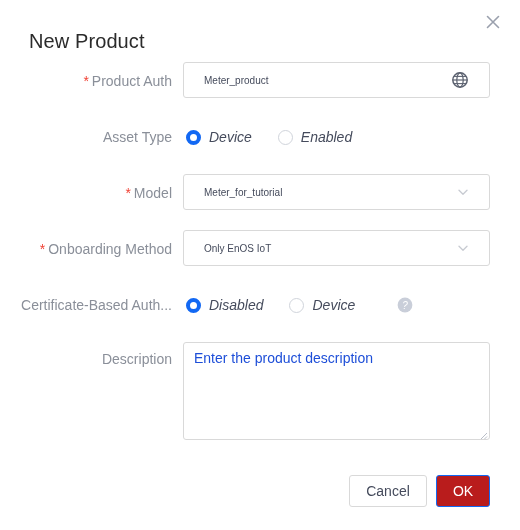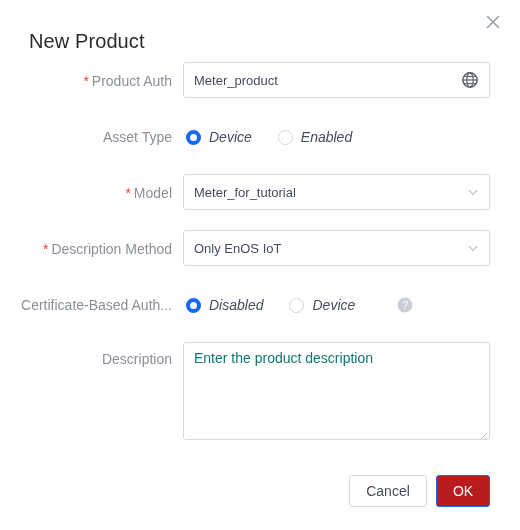--- a/index.html
+++ b/index.html
@@ -94,22 +94,22 @@
 
   .text-input, .select-input {
     width: 100%;
     height: 36px;
     border: 1px solid #d9d9d9;
     border-radius: 3px;
     background: #ffffff;
     box-sizing: border-box;
     display: flex;
     align-items: center;
-    padding: 0 10px;
-    font-size: 13px;
+    padding: 0 20px;
+    font-size: 10px;
     color: #454b5c;
     position: relative;
   }
   .text-input .value, .select-input .value {
     flex: 1;
     white-space: nowrap;
     overflow: hidden;
     text-overflow: ellipsis;
   }
   .select-input { cursor: pointer; }
@@ -177,21 +177,21 @@
   
   .textarea-box {
     width: 307px;
     height: 98px;
     border: 1px solid #d9d9d9;
     border-radius: 3px;
     background: #ffffff;
     box-sizing: border-box;
     padding: 7px 10px;
     font-size: 14px;
-    color: #0f766e;
+    color: #1d4ed8;
     position: relative;
     overflow: hidden;
   }
   .resize-grip {
     position: absolute;
     right: 1px;
     bottom: 1px;
     width: 11px;
     height: 11px;
     cursor: nwse-resize;
@@ -288,21 +288,21 @@
           <span class="chev">
             <svg width="12" height="12" viewBox="0 0 12 12">
               <path d="M2 4.2 L6 8.2 L10 4.2" fill="none" stroke="#9aa0ad" stroke-width="1.3" stroke-linecap="round" stroke-linejoin="round"></path>
             </svg>
           </span>
         </div>
       </div>
     </div>
 
     <div class="row">
-      <div class="label"><span class="req">*</span><span>Description Method</span></div>
+      <div class="label"><span class="req">*</span><span>Onboarding Method</span></div>
       <div class="field">
         <div class="select-input">
           <span class="value">Only EnOS IoT</span>
           <span class="chev">
             <svg width="12" height="12" viewBox="0 0 12 12">
               <path d="M2 4.2 L6 8.2 L10 4.2" fill="none" stroke="#9aa0ad" stroke-width="1.3" stroke-linecap="round" stroke-linejoin="round"></path>
             </svg>
           </span>
         </div>
       </div>

